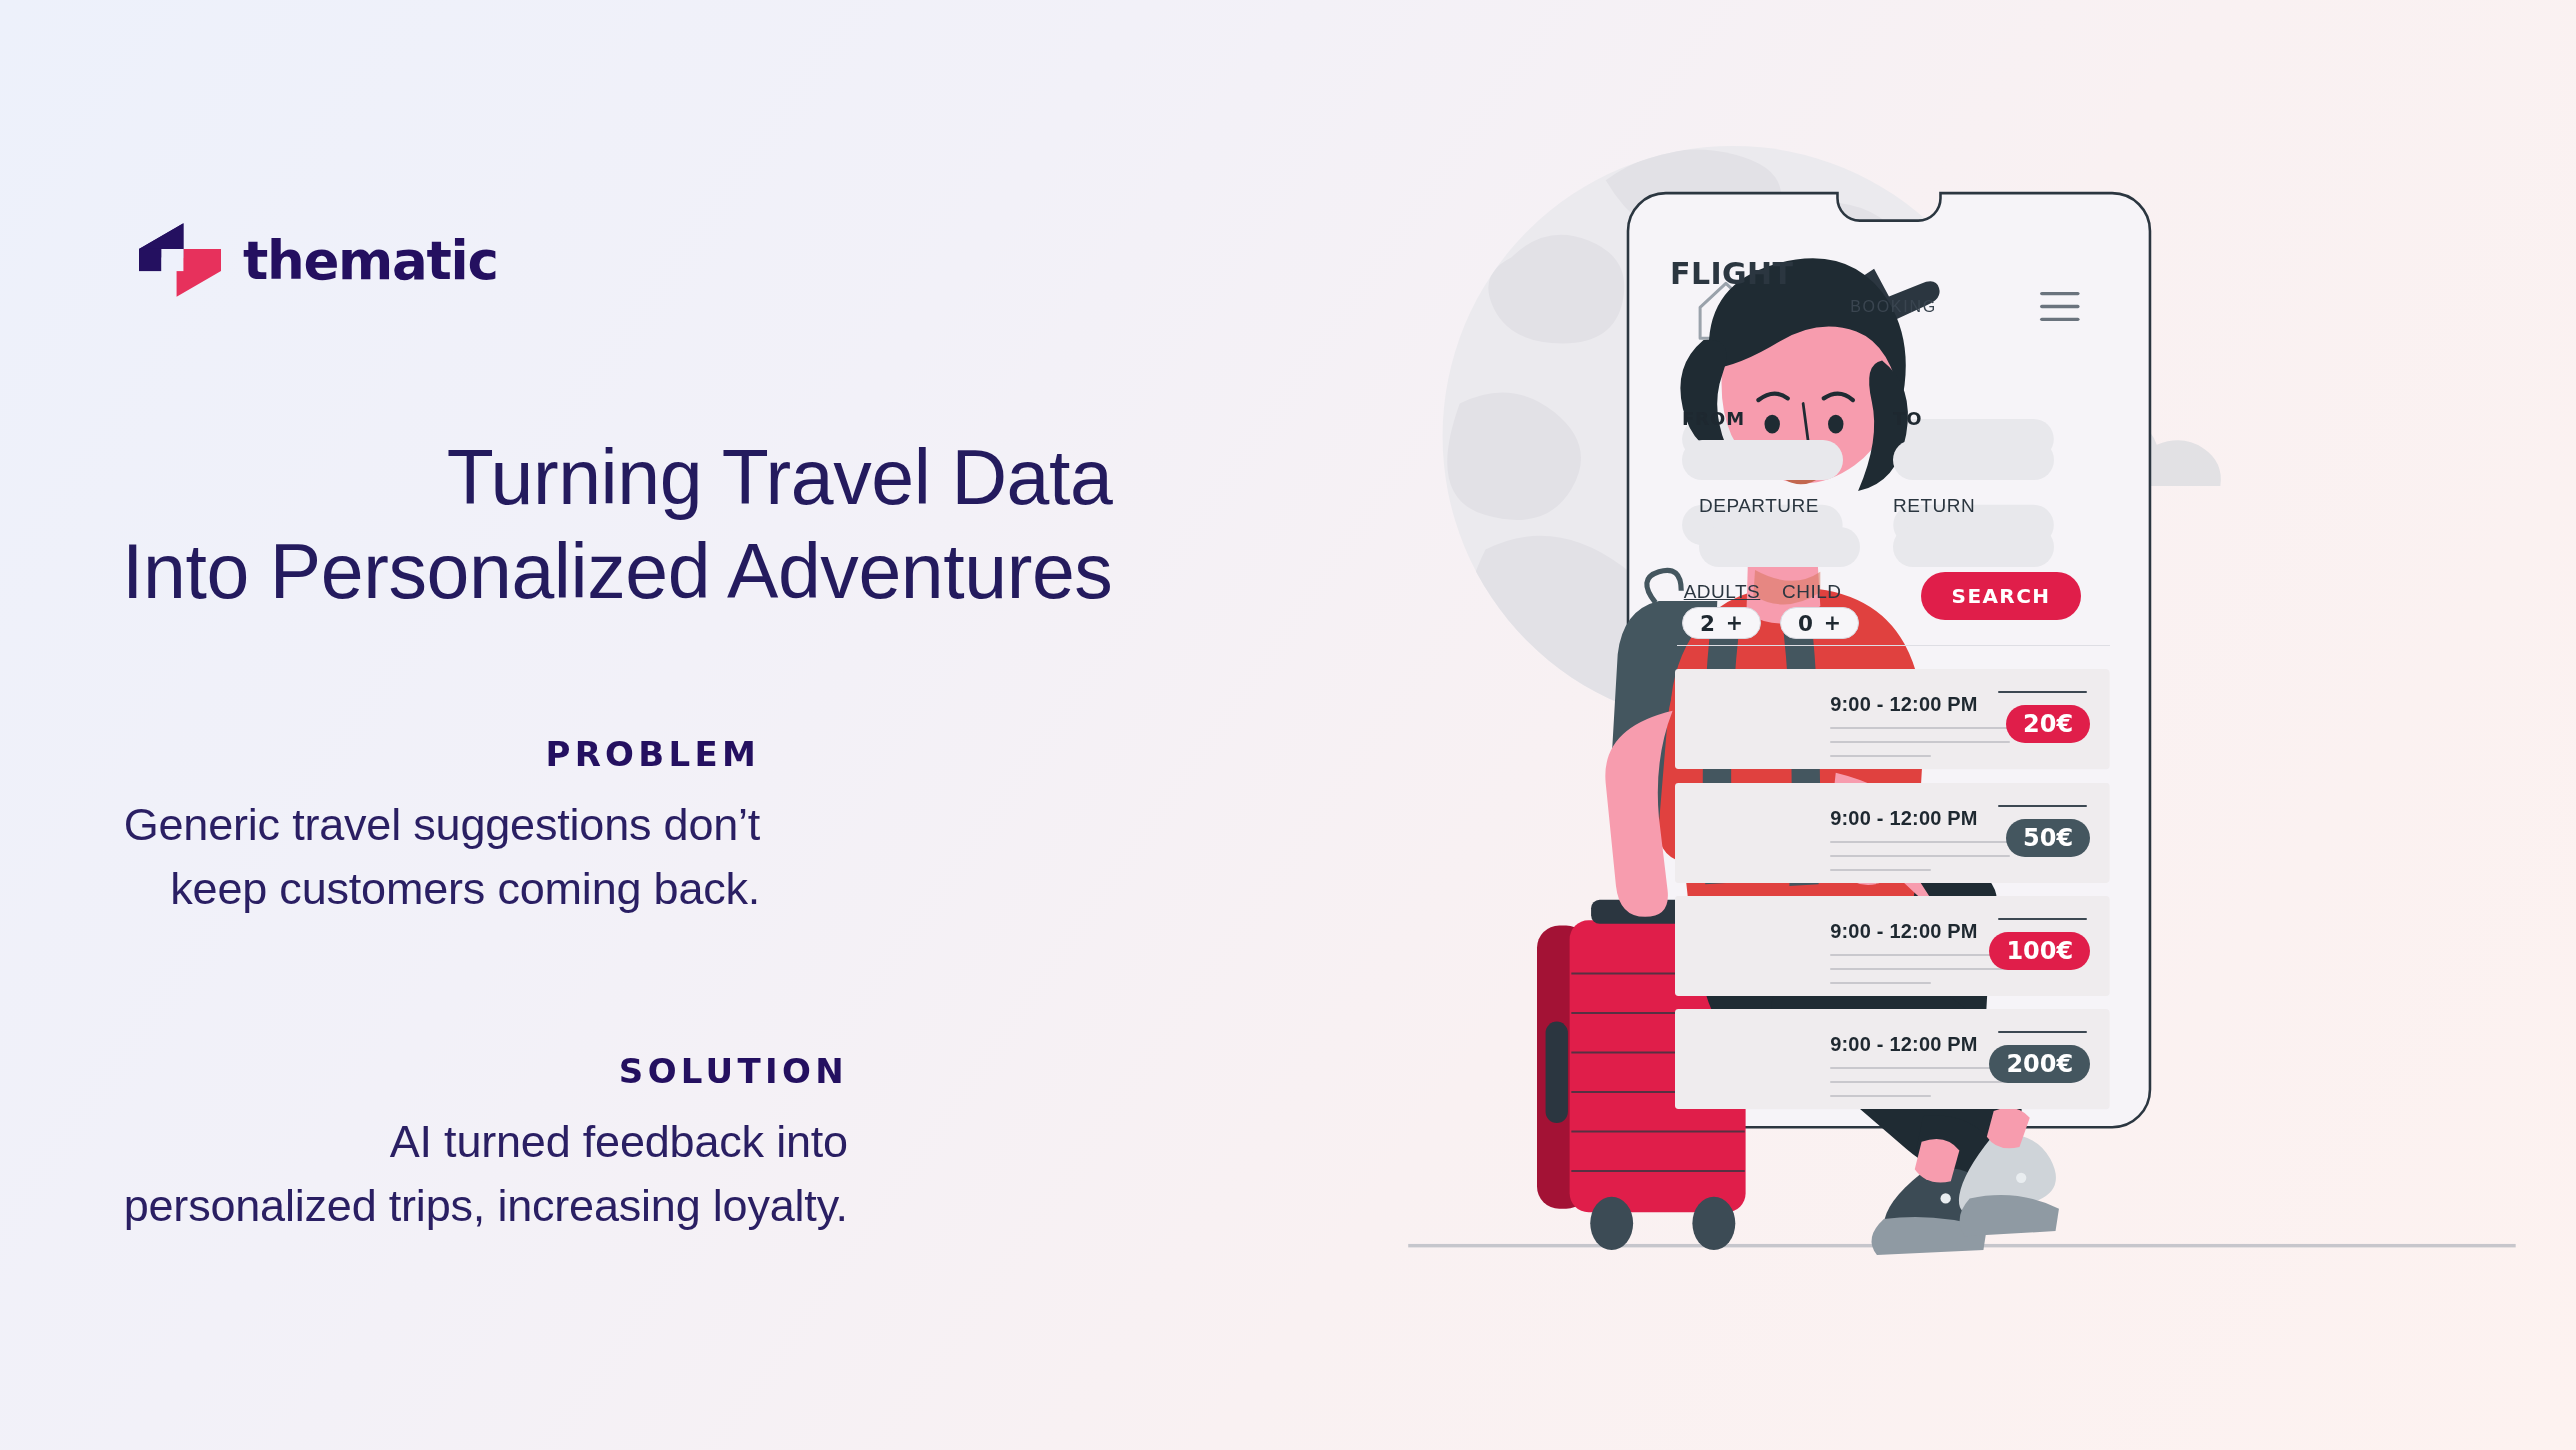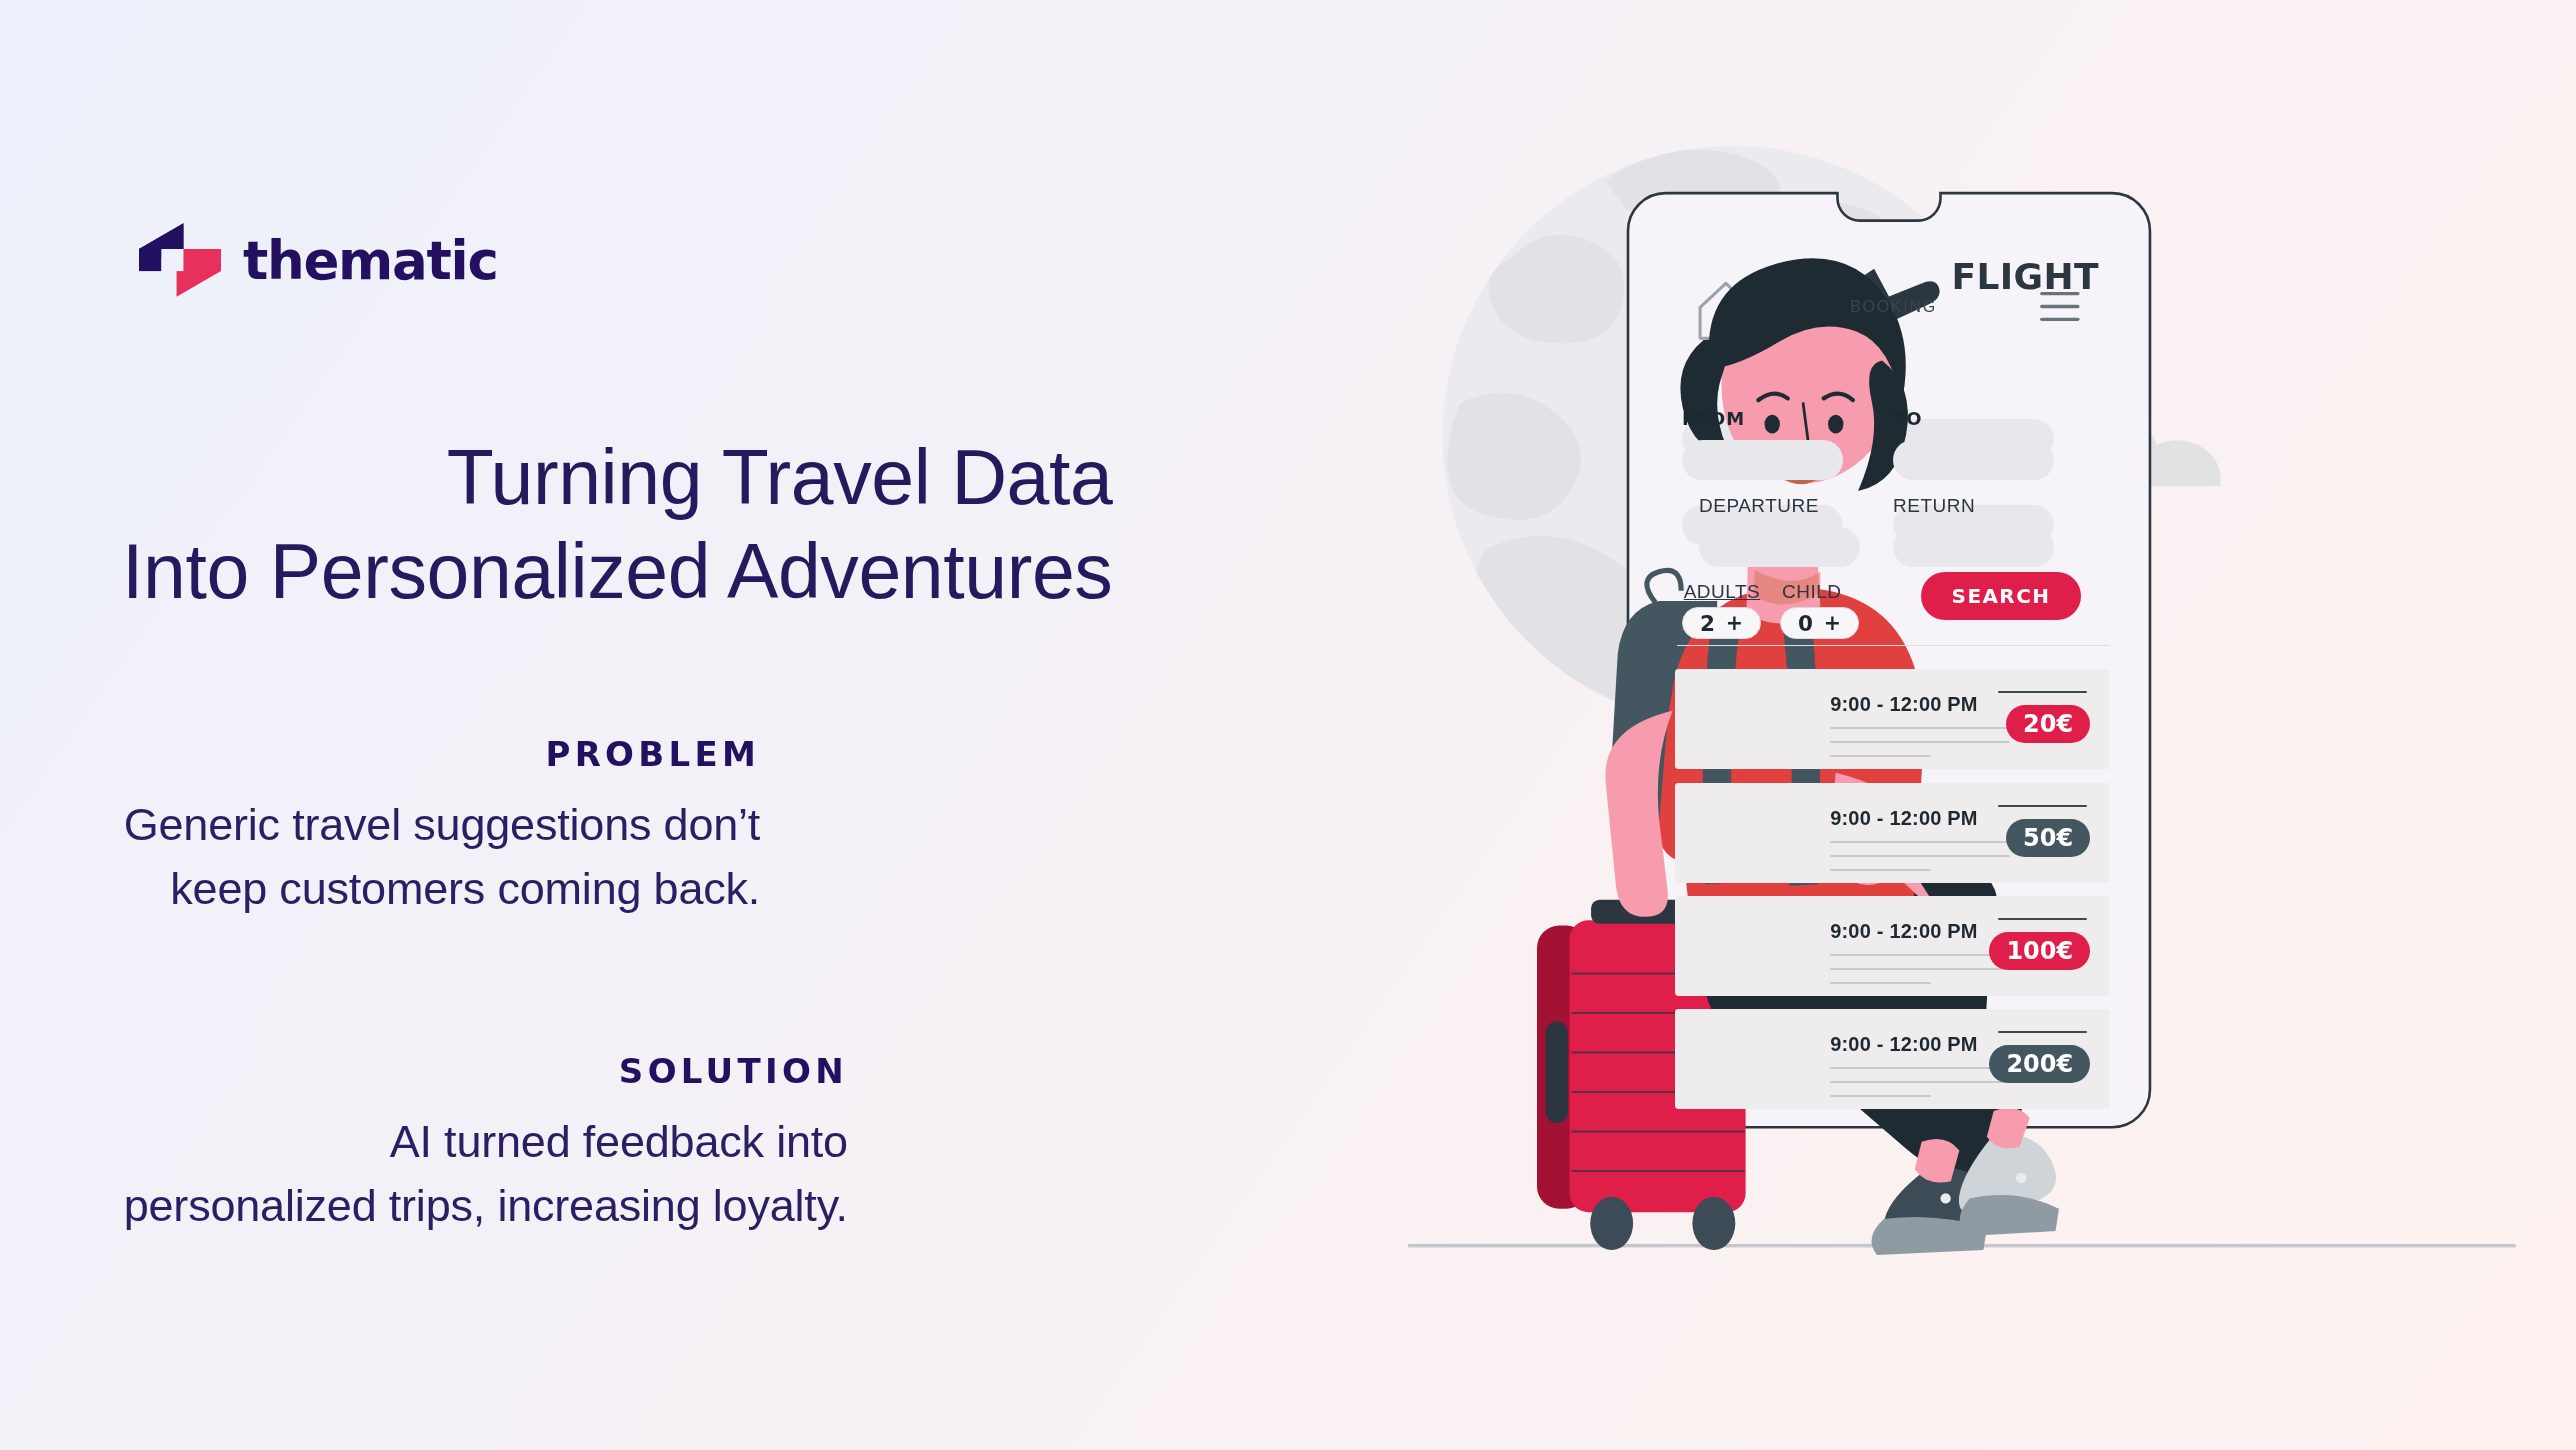--- a/index.html
+++ b/index.html
@@ -112,25 +112,25 @@
   
   .phone-ui {
     position: absolute;
     left: 262px;
     top: 197px;
     width: 447px;
     height: 936px;
   }
   .brand-name {
     position: absolute;
-    left: 0; right: 18px;
+    left: 0; right: 0;
     top: 62px;
-    text-align: right;
-    font-family: "DejaVu Sans", sans-serif;
-    font-size: 36px;
+    text-align: left;
+    font-family: "DejaVu Sans", sans-serif;
+    font-size: 30px;
     font-weight: bold;
     color: #2b3640;
     letter-spacing: 0.4px;
     line-height: 1;
   }
   .brand-sub {
     position: absolute;
     left: 0; right: 0;
     top: 102px;
     text-align: center;

